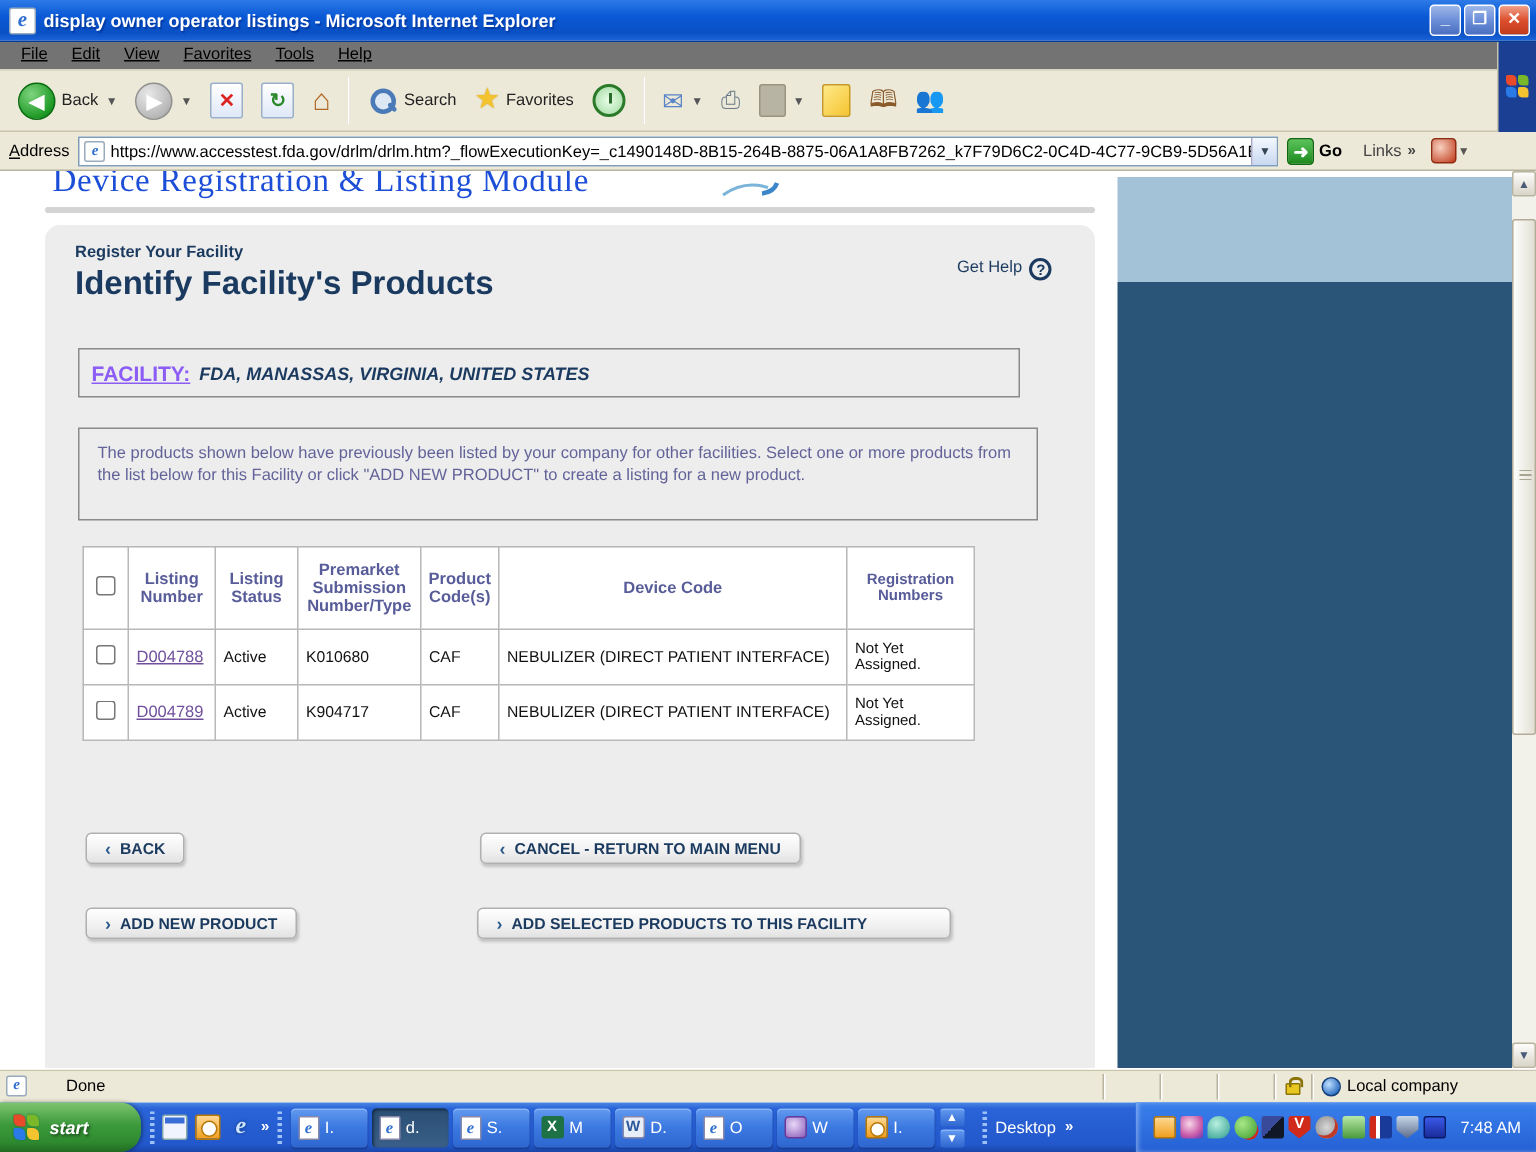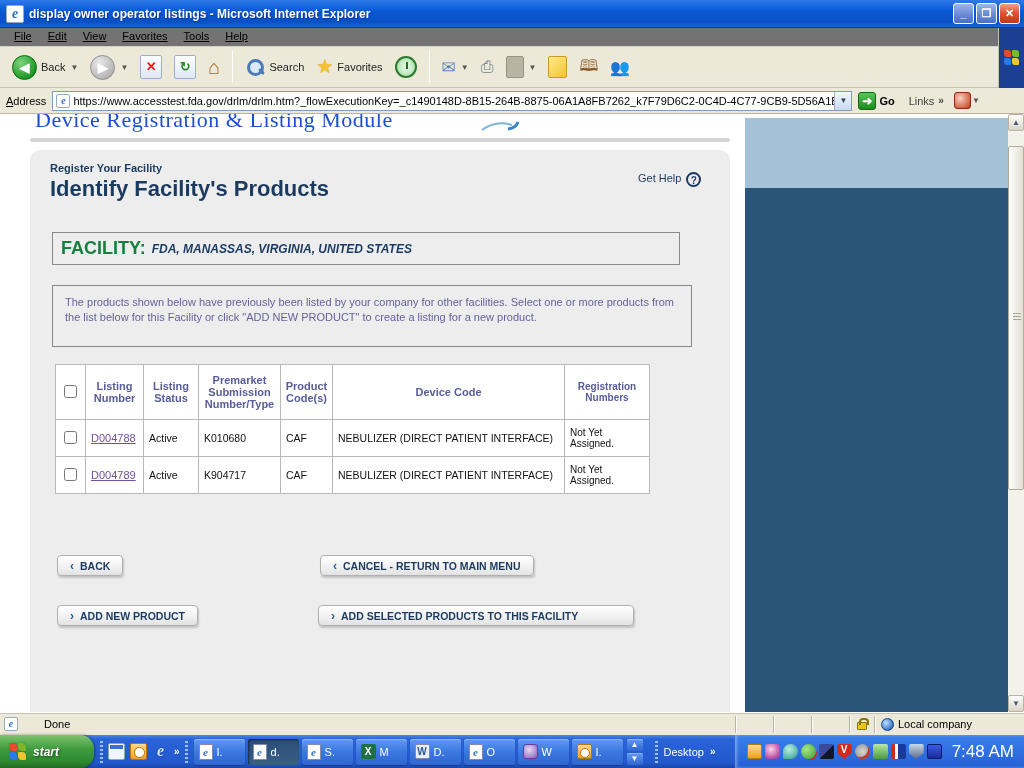--- a/index.html
+++ b/index.html
@@ -92,21 +92,21 @@
     border-radius:10px 10px 0 0; }
   .sec-label { position:absolute; left:20px; top:12px; font-size:11px; font-weight:bold; color:#1b3a5f; }
   .page-heading { position:absolute; left:20px; top:26px; font-size:22px; font-weight:bold; color:#1b3a5f; }
   .gethelp { position:absolute; left:608px; top:22px; display:flex; align-items:flex-start; gap:5px;
     font-size:11px; color:#1b3a5f; }
   .q-ic { width:15px; height:15px; border:2px solid #1b3a5f; border-radius:50%; font-size:10px; font-weight:bold;
     text-align:center; line-height:14px; color:#1b3a5f; }
 
   .facility-box { position:absolute; left:22px; top:82px; width:628px; height:33px; border:1px solid #8a8a8a;
     display:flex; align-items:center; padding-left:8px; gap:6px; }
-  .fac-label { font-size:18px; font-weight:bold; color:#15803d; }
+  .fac-label { font-size:14px; font-weight:bold; color:#8b5cf6;text-decoration:underline; }
   .fac-value { font-size:12px; font-weight:bold; font-style:italic; color:#1b3a5f; }
 
   .instr-box { position:absolute; left:22px; top:135px; width:640px; height:62px; border:1px solid #8a8a8a;
     padding:9px 12px; font-size:11px; line-height:15px; color:#63639a; }
 
   .ptable { position:absolute; left:25px; top:214px; border-collapse:collapse;border-radius:21px; }
   .ptable td, .ptable th { border:1px solid #b8b8b8; background:#fff; }
   .ptable th { height:55px; font-size:11px; font-weight:bold; color:#585c99; text-align:center; padding:2px 3px; }
   .ptable td { height:37px; font-size:10.5px; color:#111; padding:2px 5px; }
   .ptable .c-check { width:30px; text-align:center; }
@@ -181,21 +181,21 @@
     border-radius:2px; position:relative; }
   .tb-clock::before { content:""; position:absolute; left:2.5px; top:2.5px; width:8px; height:8px; border-radius:50%;
     background:#fff; border:1px solid #b87808; }
   .tb-scroll { display:flex; flex-direction:column; gap:2px; margin:0 4px; }
   .tb-scroll div { width:16px; height:12px; background:linear-gradient(180deg,#639af0,#2f66d0); border-radius:2px;
     color:#fff; font-size:8px; font-weight:bold; text-align:center; line-height:11px; box-shadow:inset 0 1px 0 #8ab4f8; }
   .desktop-bar { display:flex; align-items:center; gap:6px; padding:0 8px; color:#fff; font-size:11px; }
   .tray { margin-left:auto; height:33px; display:flex; align-items:center; gap:3px; padding:0 10px 0 12px;
     background:linear-gradient(180deg,#3a80ec 0%,#2560d4 100%); box-shadow:inset 2px 0 3px rgba(255,255,255,0.35); }
   .tray-ic { width:15px; height:15px; border-radius:2px; }
-  .tray-time { color:#fff; font-size:17px; margin-left:7px; }
+  .tray-time { color:#fff; font-size:11px; margin-left:7px; }
 </style>
 </head>
 <body>
 
 <div class="screen">
 
   <div class="titlebar">
     <div class="ie-win-icon">e</div>
     <div class="title">display owner operator listings - Microsoft Internet Explorer</div>
     <div class="winbtns">

